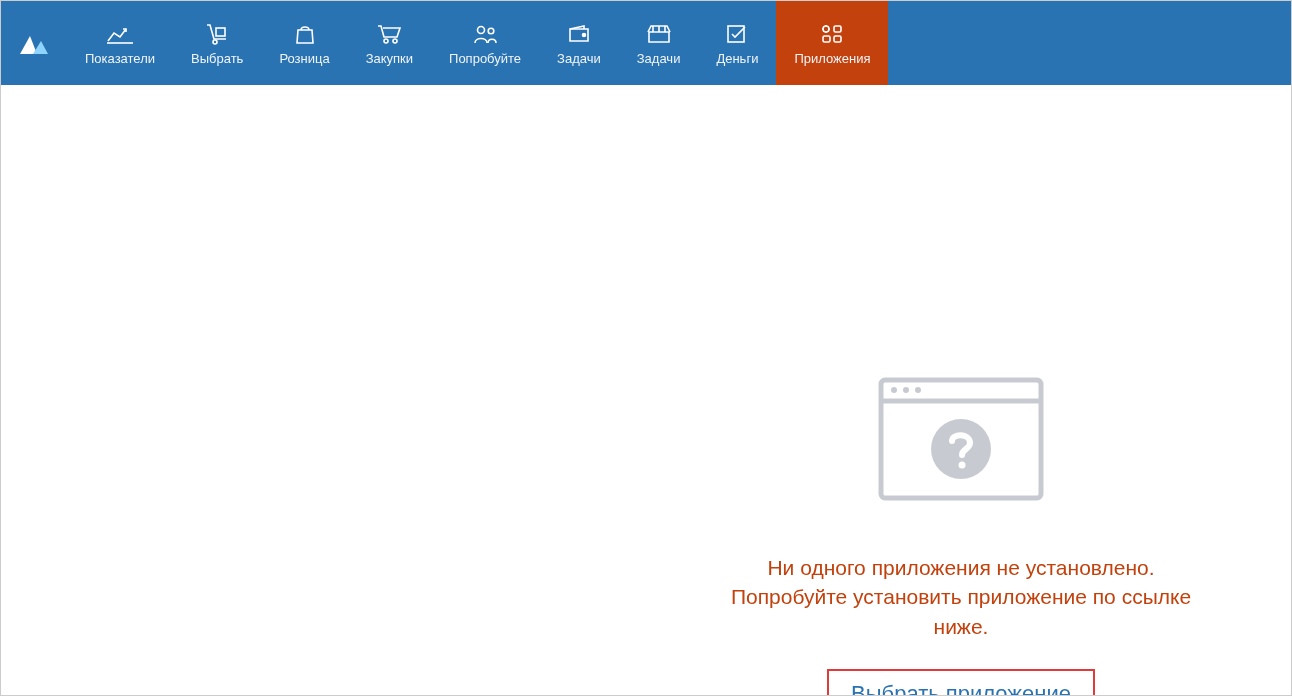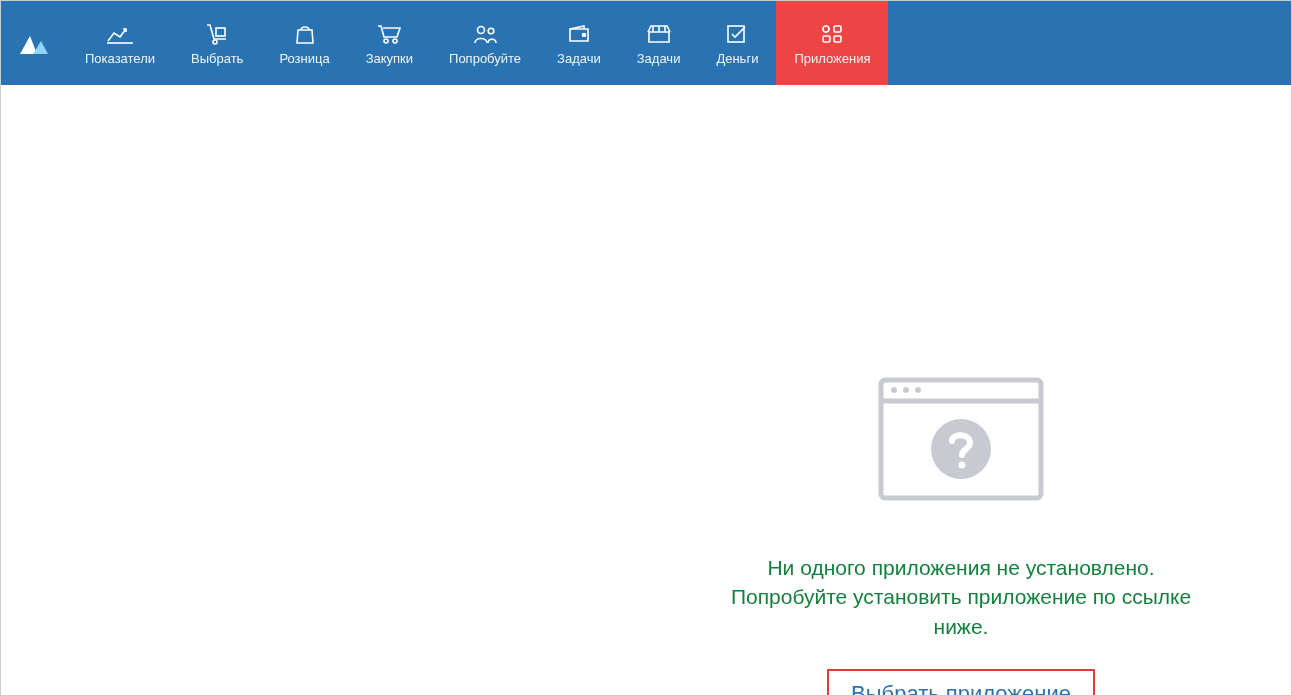--- a/index.html
+++ b/index.html
@@ -31,21 +31,21 @@
     display: flex;
     flex-direction: column;
     align-items: center;
     justify-content: center;
     padding: 0 18px;
     cursor: pointer;
     font-size: 13px;
     color: #f0f4f8;
   }
   .nav-item.active {
-    background: #ef4444;
+    background: #c2410c;
   }
   .nav-icon {
     height: 26px;
     display: flex;
     align-items: center;
     justify-content: center;
     margin-bottom: 4px;
   }
   .nav-label { white-space: nowrap; }
 
@@ -59,21 +59,21 @@
     top: 290px;
     width: 520px;
     text-align: center;
   }
   .empty-icon-wrap {
     display: flex;
     justify-content: center;
     margin-bottom: 48px;
   }
   .empty-text {
-    color: #15803d;
+    color: #c2410c;
     font-size: 21px;
     line-height: 1.4;
   }
   .choose-app-wrap {
     margin-top: 28px;
     display: flex;
     justify-content: center;
   }
   .choose-app {
     display: inline-block;

